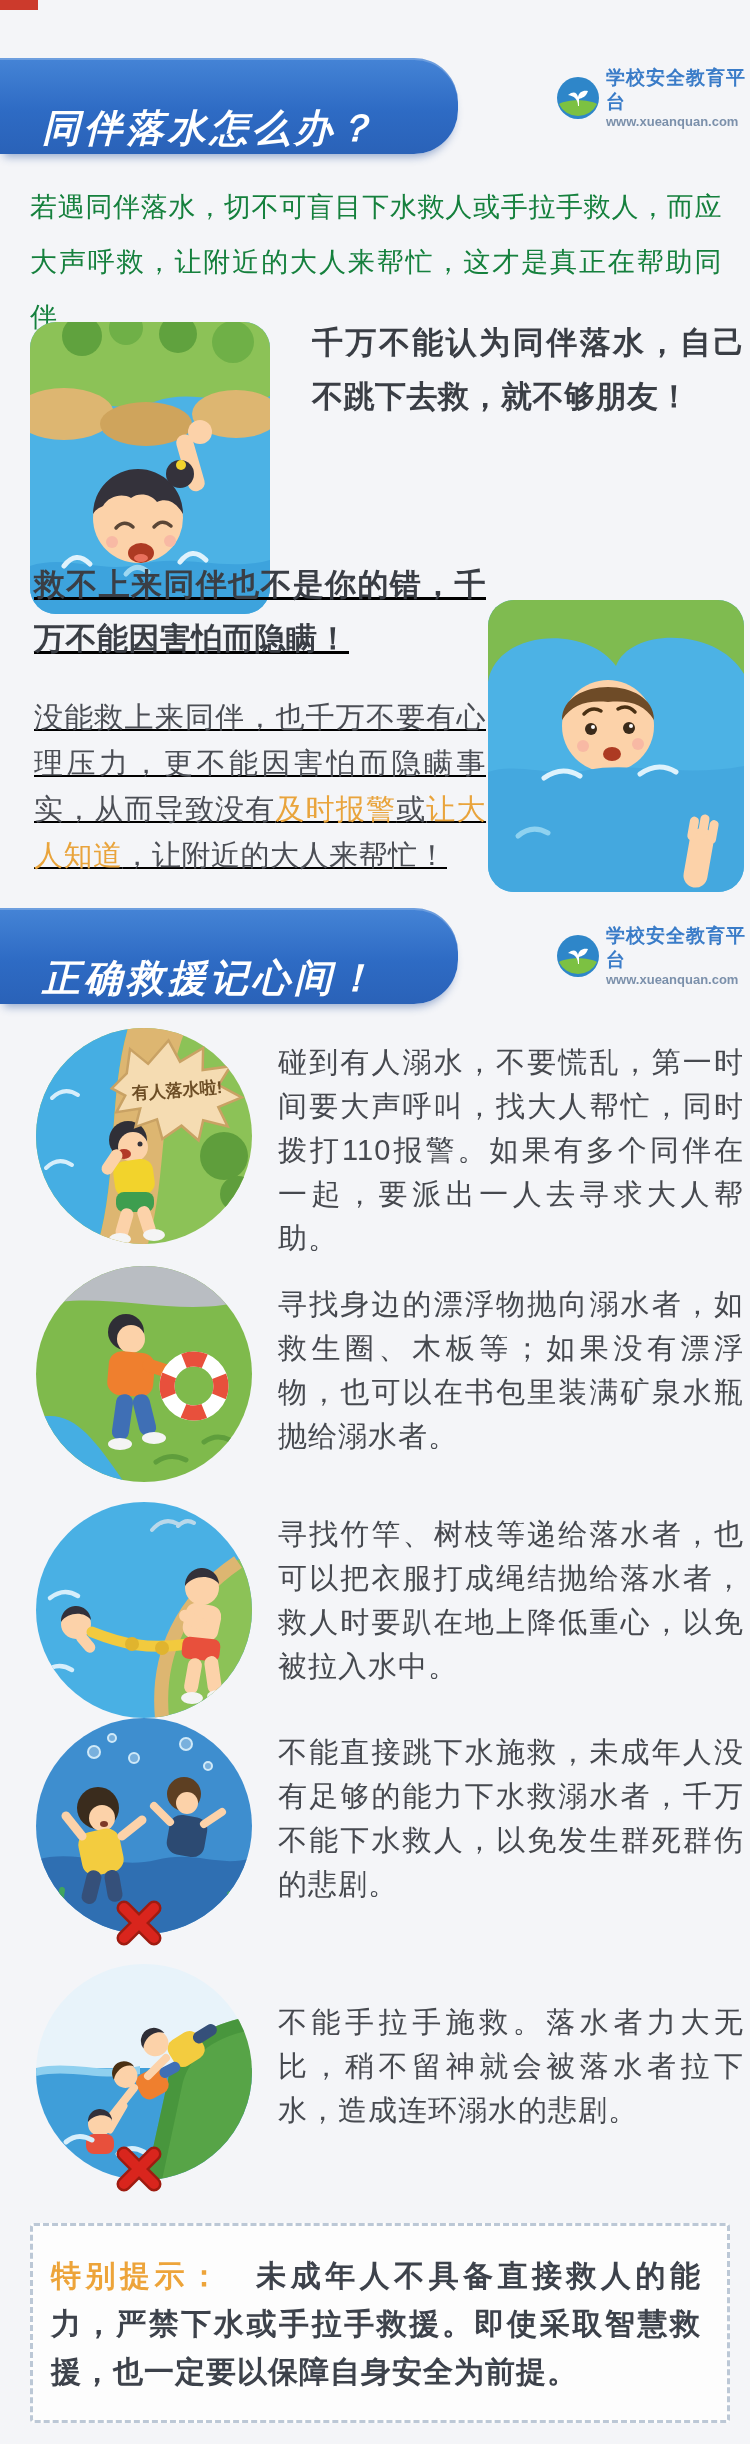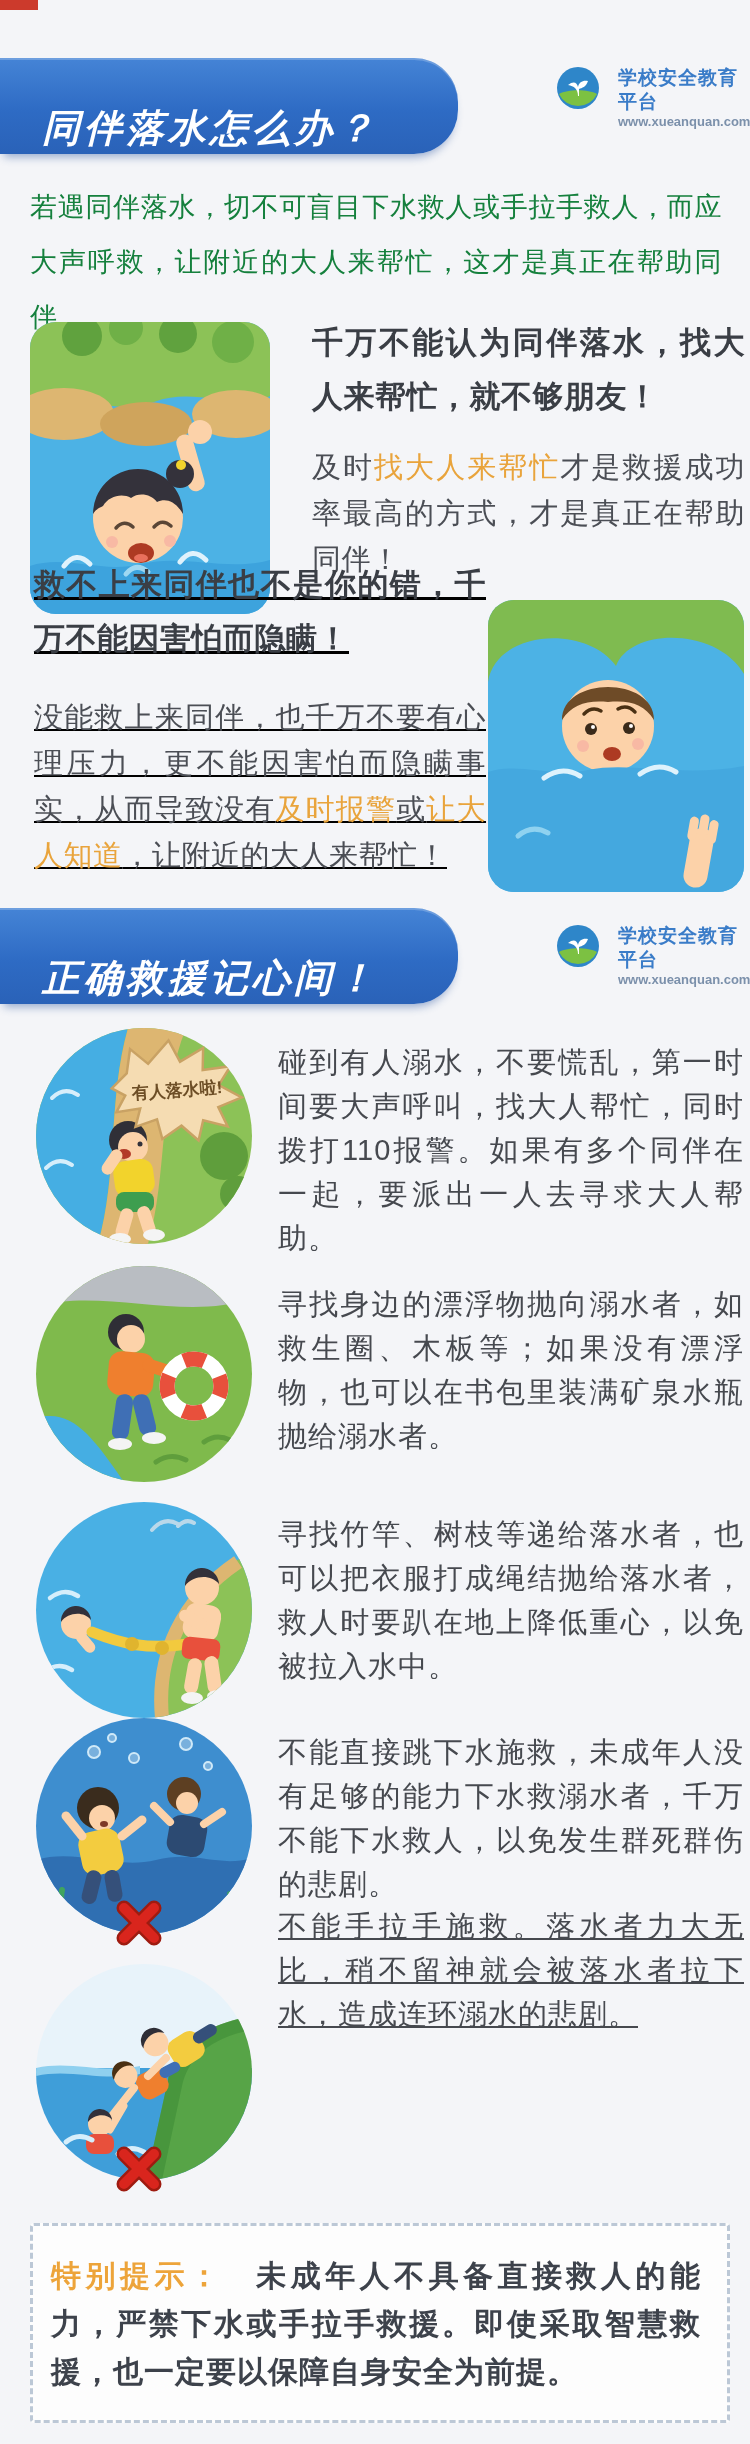--- a/index.html
+++ b/index.html
@@ -3,21 +3,21 @@
 <meta charset="utf-8">
 <style>
   html,body{margin:0;padding:0;}
   body{width:750px;font-family:"Liberation Sans","DejaVu Sans",sans-serif;}
   .page{position:relative;width:750px;height:2444px;background:#f4f5f8;overflow:hidden;}
   .corner-mark{position:absolute;left:0;top:0;width:38px;height:10px;background:#cc3a2c;}
   .banner{position:absolute;left:0;height:96px;background:linear-gradient(180deg,#4584d6 0%,#2e6bc4 55%,#2a62b8 100%);
     border-radius:0 44px 44px 0;display:flex;align-items:flex-end;
     box-shadow:0 7px 9px -4px rgba(40,82,158,.45), inset 0 2px 0 rgba(255,255,255,.22);font-style:italic;}
   .banner-title{color:#ffffff;font-weight:800;font-size:38px;letter-spacing:4px;padding-left:42px;white-space:nowrap;}
-  .brand{position:absolute;display:flex;align-items:flex-start;gap:18px;}
+  .brand{position:absolute;display:flex;align-items:center;gap:6px;}
   .brand-txt{display:flex;flex-direction:column;line-height:1.25;}
   .brand-name{font-size:19px;font-weight:800;color:#3a7cc8;letter-spacing:1px;}
   .brand-url{font-size:13px;color:#7b90ab;font-weight:700;}
   .intro{position:absolute;left:30px;top:180px;width:692px;color:#15803d;font-size:27px;line-height:55px;letter-spacing:.5px;text-align:justify;}
   .h-bold{font-weight:800;color:#3a3e45;font-size:31px;line-height:54px;letter-spacing:.5px;text-align:justify;}
   .para{font-size:29px;line-height:46px;color:#4b4e55;letter-spacing:.5px;text-align:justify;}
   .hl{color:#e9a43c;}
   .abs{position:absolute;}
   .rimg{position:absolute;border-radius:26px;overflow:hidden;line-height:0;}
   .tip-circle{position:absolute;width:216px;height:216px;border-radius:50%;overflow:hidden;line-height:0;}
@@ -77,22 +77,21 @@
         <circle cx="140" cy="219" r="6" fill="#f8b9a4"></circle>
       <ellipse cx="111" cy="231" rx="13" ry="10" fill="#ad3a22"></ellipse>
       <ellipse cx="111" cy="236" rx="7" ry="4" fill="#e8705c"></ellipse>
       <path d="M0 244c36-12 70 8 112-2 40-10 86 8 128-4v54H0Z" fill="#3da3dd"></path>
       <path d="M34 244q12-16 26-2" stroke="#dff2fc" stroke-width="5" fill="none" stroke-linecap="round"></path>
       <path d="M150 240q12-16 26-2" stroke="#dff2fc" stroke-width="5" fill="none" stroke-linecap="round"></path>
       <path d="M96 252q10-12 22-2" stroke="#9fd8f2" stroke-width="5" fill="none" stroke-linecap="round"></path>
     </svg>
   </div>
   <div class="abs" style="left:312px;top:316px;width:433px;">
-    <p class="h-bold" style="margin:0;">千万不能认为同伴落水，找大人来帮忙，就不够朋友！</p>
-    <p class="para" style="margin:20px 0 0 0;"><span>及时</span><span class="hl">找大人来帮忙</span><span>才是救援成功率最高的方式，才是真正在帮助同伴！</span></p>
+    <p class="h-bold" style="margin:0;">千万不能认为同伴落水，自己不跳下去救，就不够朋友！</p>
   </div>
 
   <div class="abs" style="left:34px;top:558px;width:452px;text-decoration:underline;">
     <p class="h-bold" style="margin:0;">救不上来同伴也不是你的错，千万不能因害怕而隐瞒！</p>
     <p class="para" style="margin:28px 0 0 0;"><span>没能救上来同伴，也千万不要有心理压力，更不能因害怕而隐瞒事实，从而导致没有</span><span class="hl">及时报警</span><span>或</span><span class="hl">让大人知道</span><span>，让附近的大人来帮忙！</span></p>
   </div>
   <div class="rimg" style="left:488px;top:600px;width:256px;height:292px;">
     <svg width="256" height="292" viewBox="0 0 256 292">
       <rect width="256" height="292" fill="#4cb2e5"></rect>
       <path d="M0 82C8 30 98 24 128 66 142 28 228 26 256 74V0H0Z" fill="#7fbb50"></path>
@@ -278,19 +277,19 @@
       <path d="M30 178q12-10 26-2" stroke="#d6eefb" stroke-width="5" fill="none" stroke-linecap="round"></path>
       <path d="M82 190q12-10 26-2" stroke="#d6eefb" stroke-width="5" fill="none" stroke-linecap="round"></path>
     </svg>
   </div>
   <span class="xmark" style="left:112px;top:2142px;">
     <svg width="54" height="54" viewBox="0 0 54 54">
       <path d="M12 12 42 42 M42 12 12 42" stroke="#9e1b10" stroke-width="15" stroke-linecap="round"></path>
       <path d="M12 12 42 42 M42 12 12 42" stroke="#d9251d" stroke-width="10" stroke-linecap="round"></path>
     </svg>
   </span>
-  <p class="tip-text" style="top:1904px;margin:0;text-decoration:underline;">不能手拉手施救。落水者力大无比，稍不留神就会被落水者拉下水，造成连环溺水的悲剧。</p>
+  <p class="tip-text" style="top:2000px;margin:0;">不能手拉手施救。落水者力大无比，稍不留神就会被落水者拉下水，造成连环溺水的悲剧。</p>
 
   <div class="notice">
     <span class="notice-label">特别提示：</span><span>未成年人不具备直接救人的能力，严禁下水或手拉手救援。即使采取智慧救援，也一定要以保障自身安全为前提。</span>
   </div>
 
 </div>
 
 </body></html>

